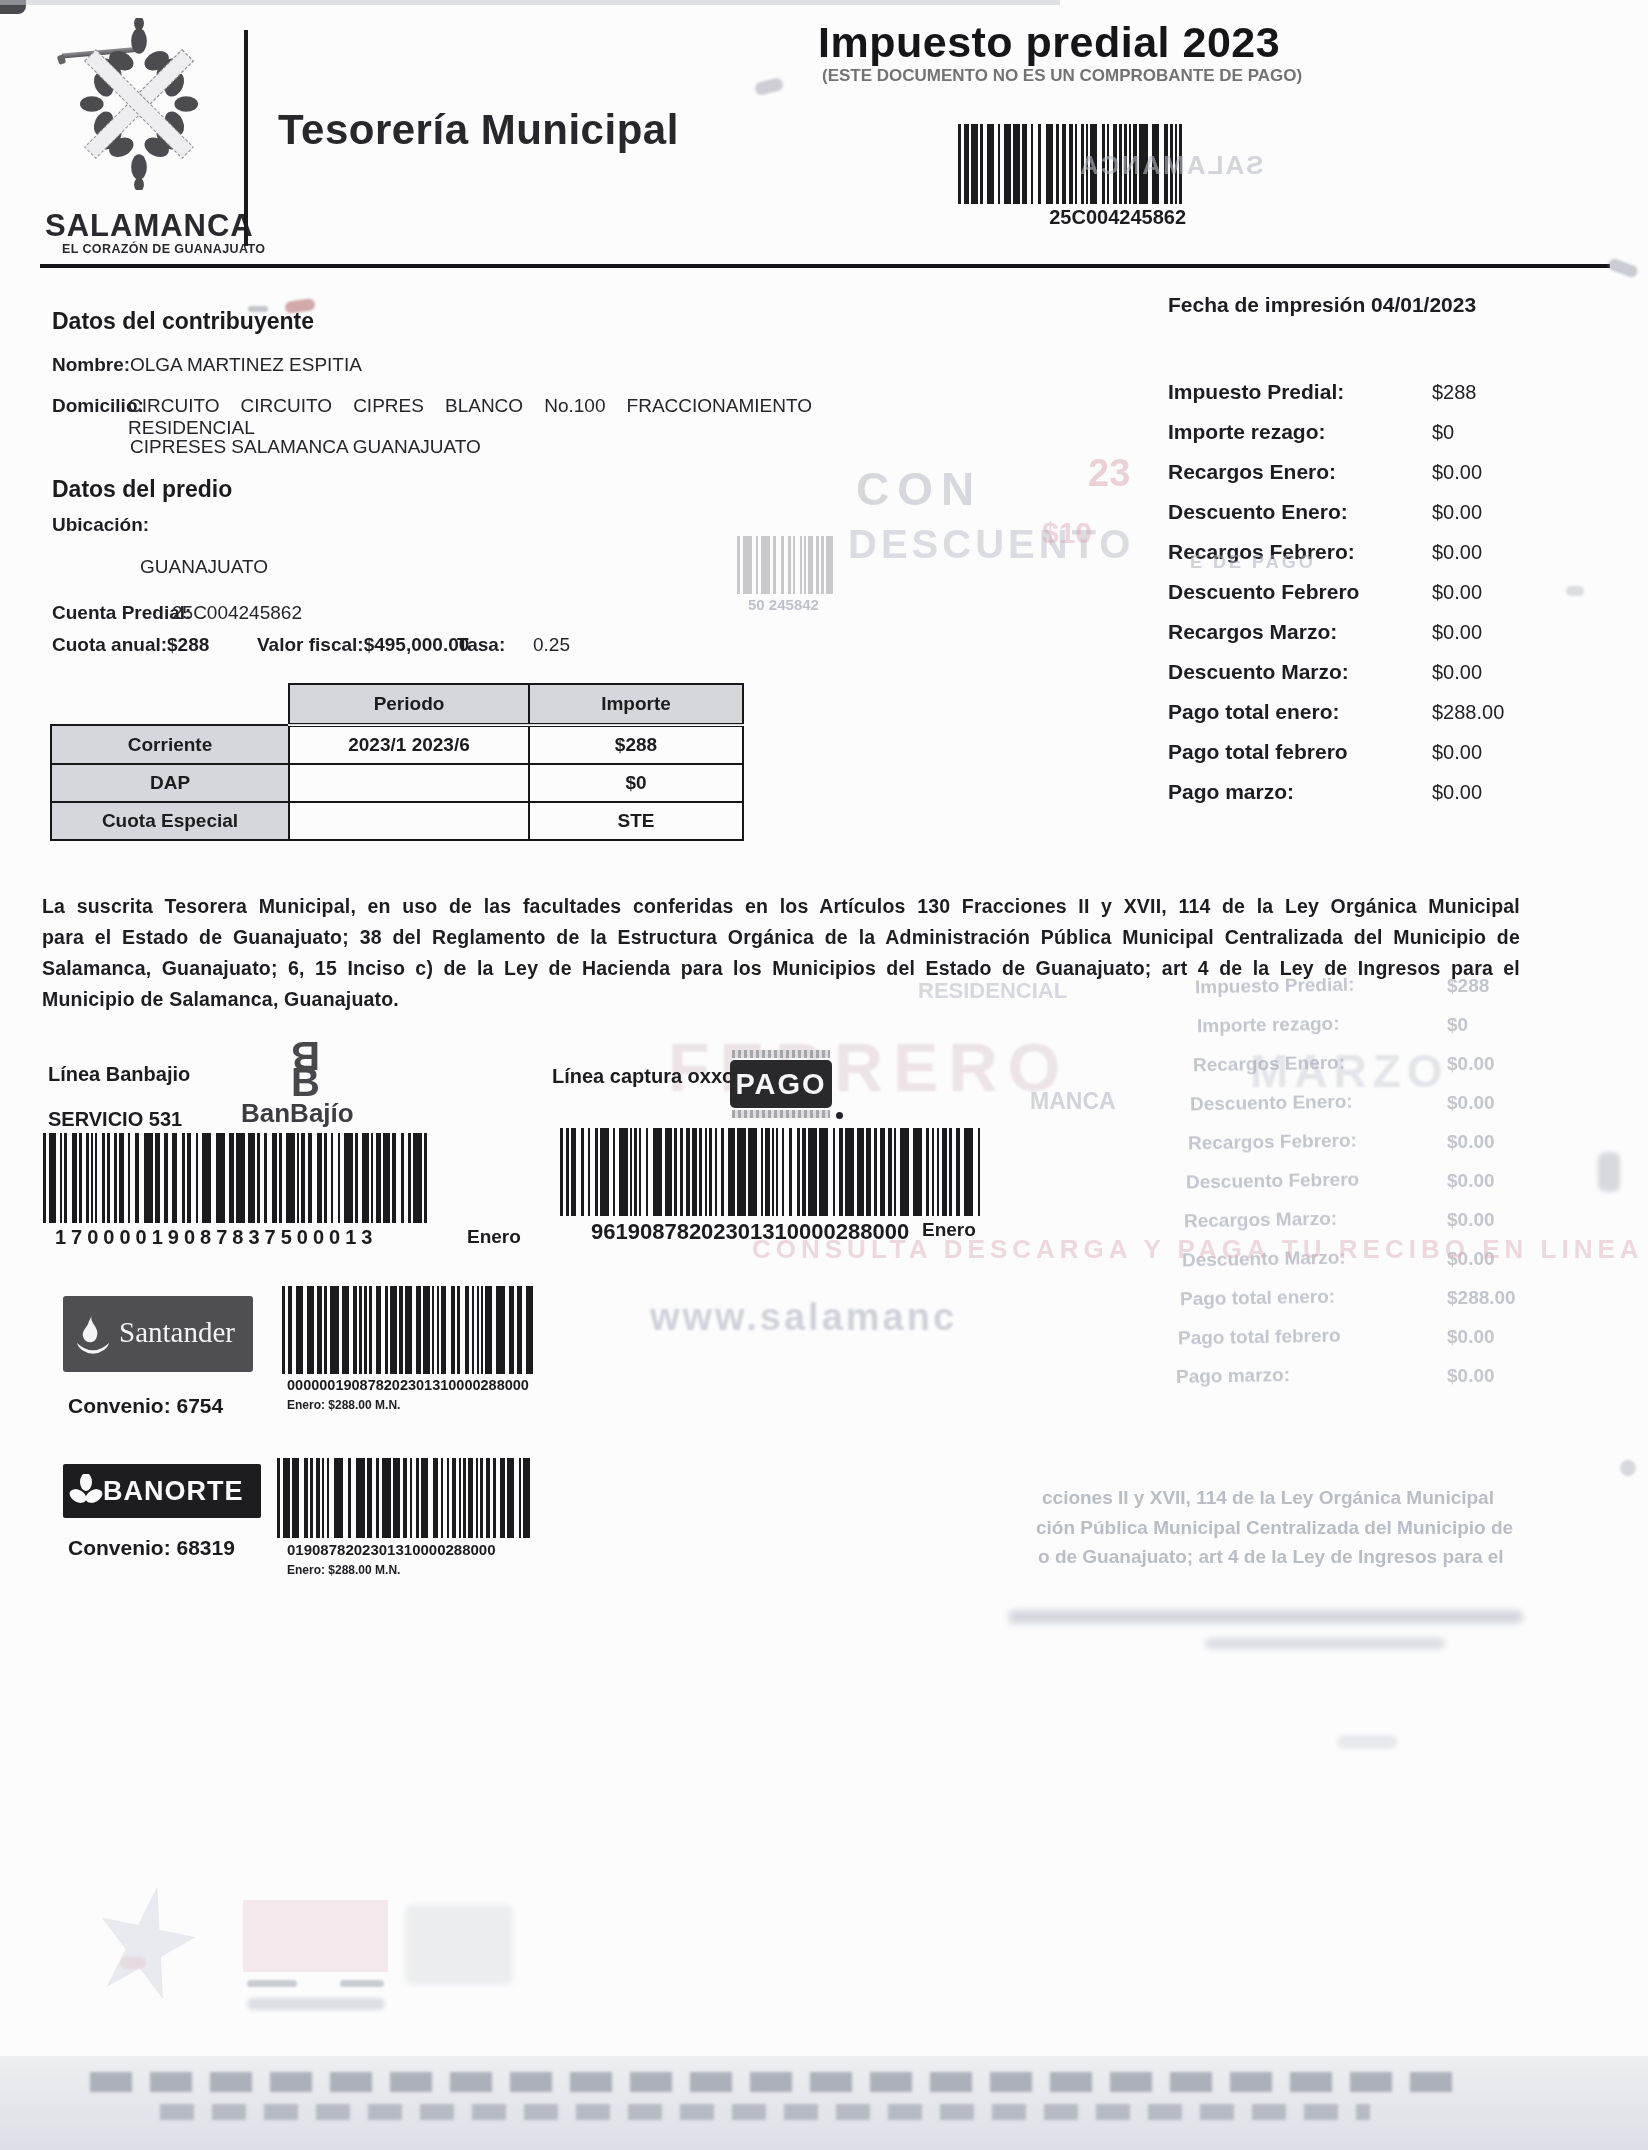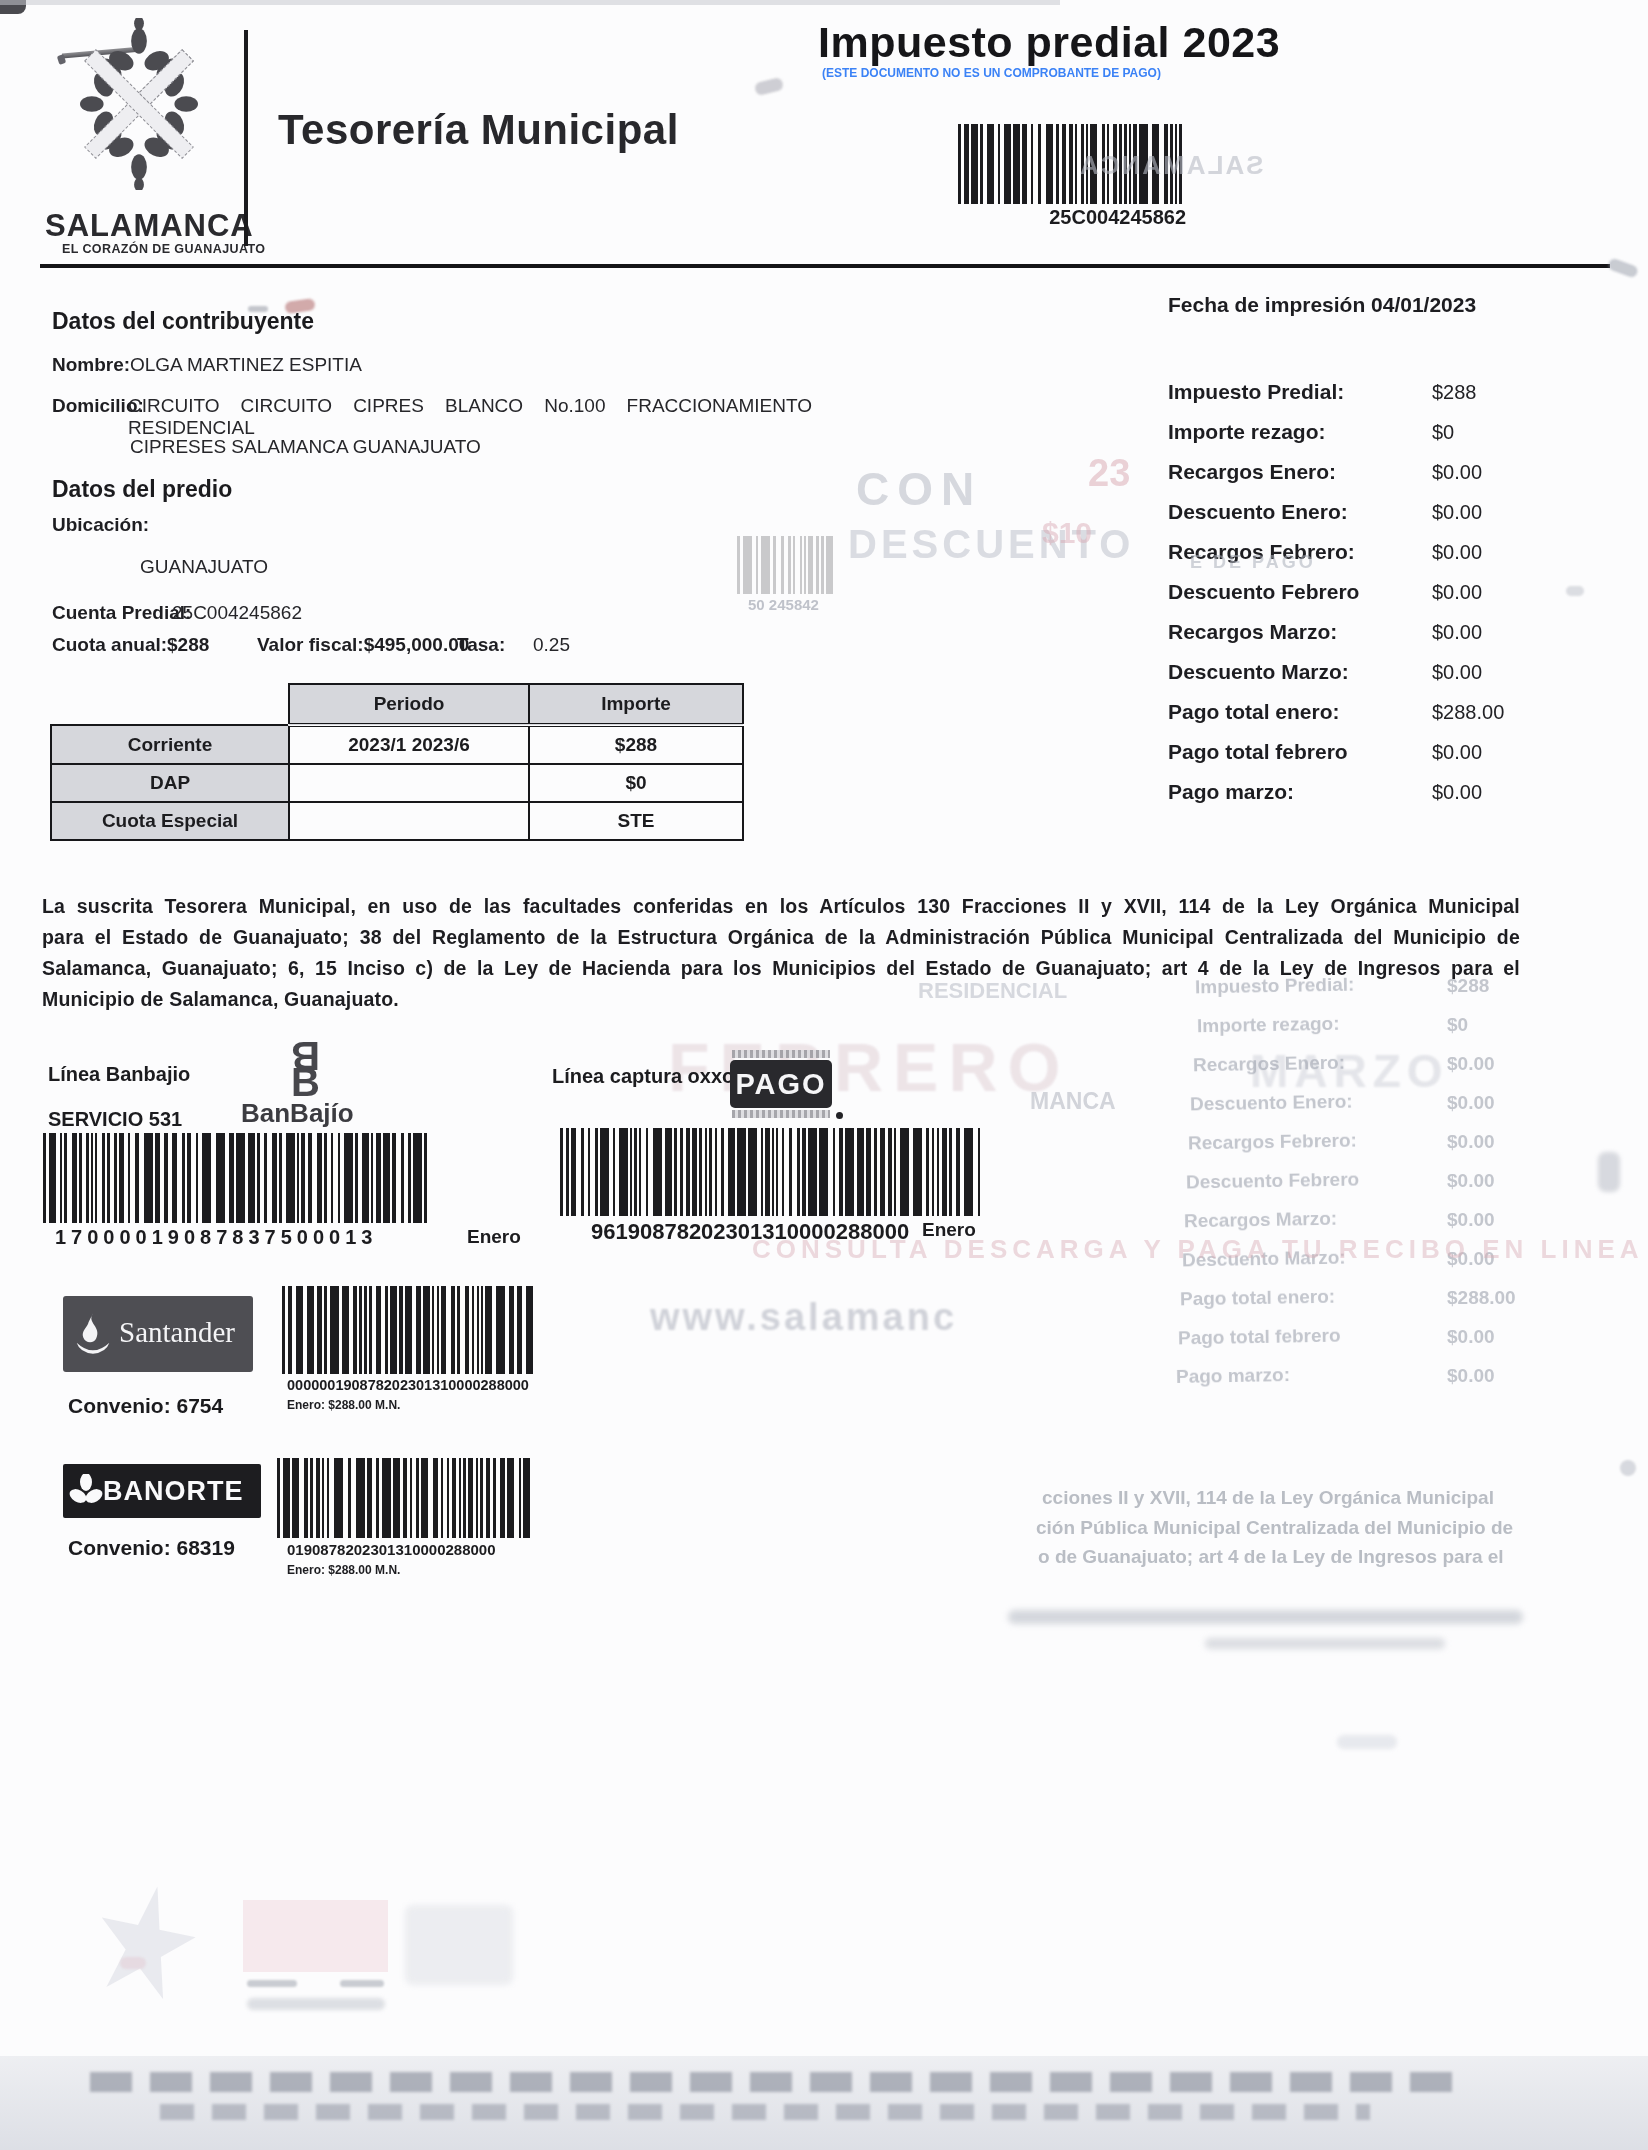--- a/index.html
+++ b/index.html
@@ -5,21 +5,21 @@
   html,body{margin:0;padding:0;background:#9a9aa0;}
   .page{position:relative;width:1648px;height:2150px;margin:0 auto;background:#fcfcfd;
         overflow:hidden;font-family:"Liberation Sans",sans-serif;color:#1d1d20;}
   .abs{position:absolute;}
   
   .muni-name{font-size:31px;font-weight:bold;letter-spacing:1px;color:#2a2a2e;}
   .muni-tag{font-size:12.5px;font-weight:bold;color:#2a2a2e;letter-spacing:.4px;}
   .divider{width:4px;background:#1b1b1e;}
   .dept{font-size:42px;font-weight:bold;color:#28282c;letter-spacing:.5px;}
   .doc-title{font-size:43px;font-weight:bold;color:#161619;letter-spacing:.5px;}
-  .doc-sub{font-size:12px;font-weight:bold;color:#3b82f6;}
+  .doc-sub{font-size:17px;font-weight:bold;color:#737373;}
   .rule{height:4px;background:#141417;}
   
   .barcode{position:absolute;background:transparent;}
   .barcode i{position:absolute;top:0;bottom:0;background:#1b1b1e;}
   .bc-num{font-weight:bold;color:#1c1c1f;}
   
   .sec-h{font-size:23px;font-weight:bold;color:#1b1b1e;}
   .lbl{font-size:19px;font-weight:bold;color:#1e1e22;}
   .val{font-size:19px;color:#26262a;}
   .just{text-align:justify;text-align-last:justify;}

